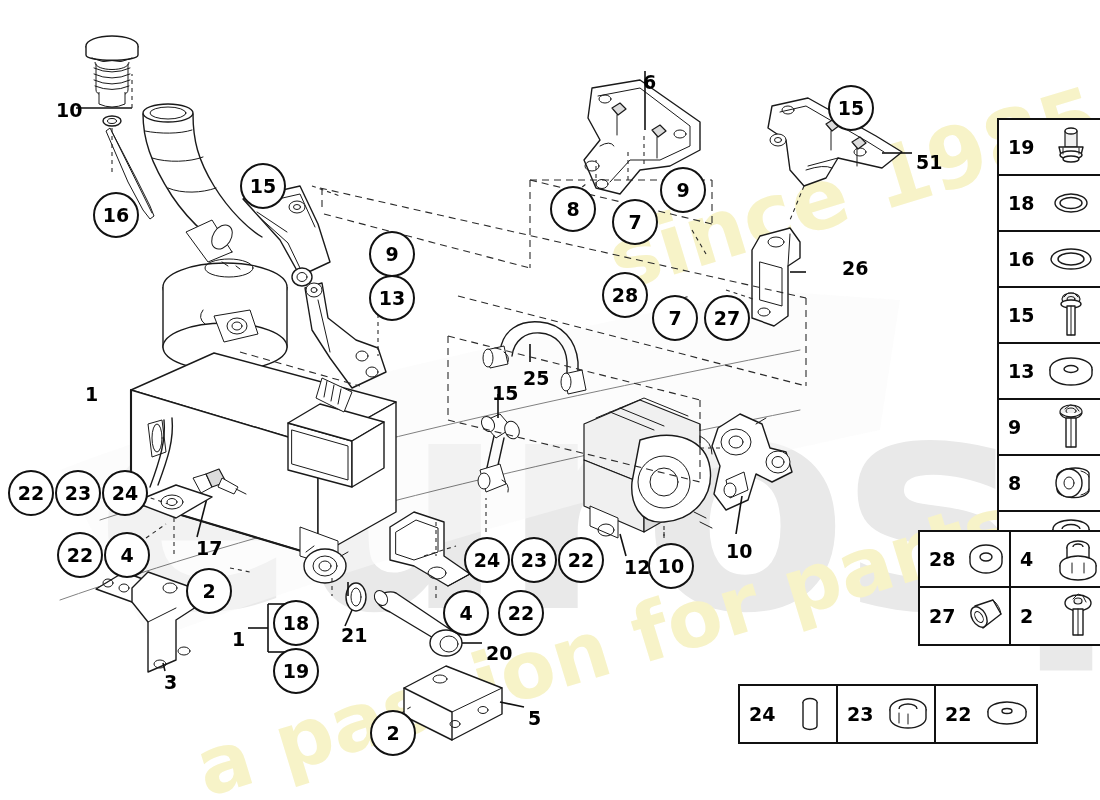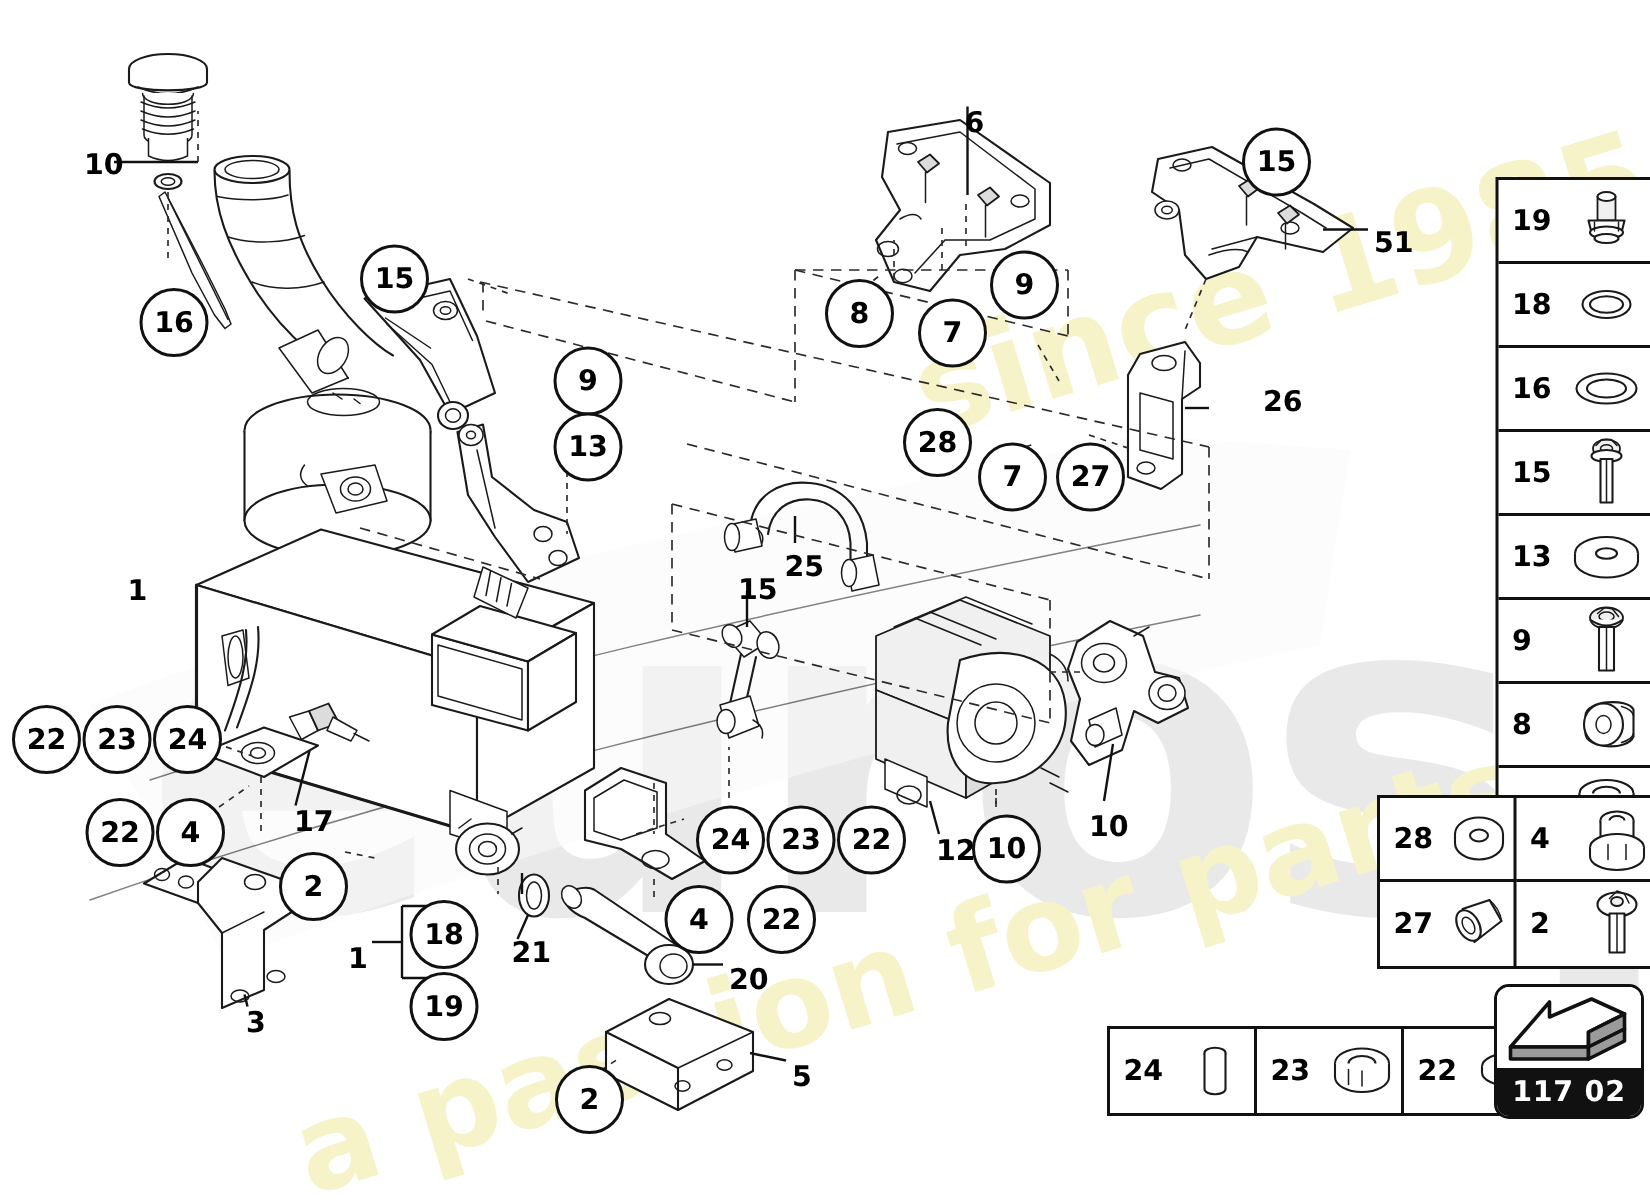--- a/index.html
+++ b/index.html
@@ -605,25 +605,14 @@
       <div class="lico">
         <svg width="50" height="40" viewBox="0 0 50 40">
           <ellipse cx="25" cy="17" rx="19" ry="9" class="fillw"></ellipse>
           <path d="M6 17 L6 21 A19 9 0 0 0 44 21 L44 17" class="fillw"></path>
           <ellipse cx="25" cy="17" rx="5" ry="2.5" class="fillw"></ellipse>
         </svg>
       </div>
     </div>
   </div>
 
-  <div class="badge" style="left:996px;top:656px;">
-    <div class="badge-top">
-      <svg width="86" height="50" viewBox="0 0 86 50">
-        <path d="M4 38 L30 8 L30 18 L58 6 L80 16 L56 28 L56 38 Z" fill="#fff" stroke="#111" stroke-width="2.4" stroke-linejoin="round"></path>
-        <path d="M4 38 L4 46 L56 46 L56 38 Z" fill="#9a9a9a" stroke="#111" stroke-width="2.4" stroke-linejoin="round"></path>
-        <path d="M56 28 L80 16 L80 26 L56 38 Z" fill="#9a9a9a" stroke="#111" stroke-width="2.4" stroke-linejoin="round"></path>
-        <path d="M56 38 L56 46 L80 34 L80 26 Z" fill="#9a9a9a" stroke="#111" stroke-width="2.4" stroke-linejoin="round"></path>
-      </svg>
-    </div>
-    <div class="badge-bot">117 02</div>
-  </div>
 
 </div>
 
 </body></html>

